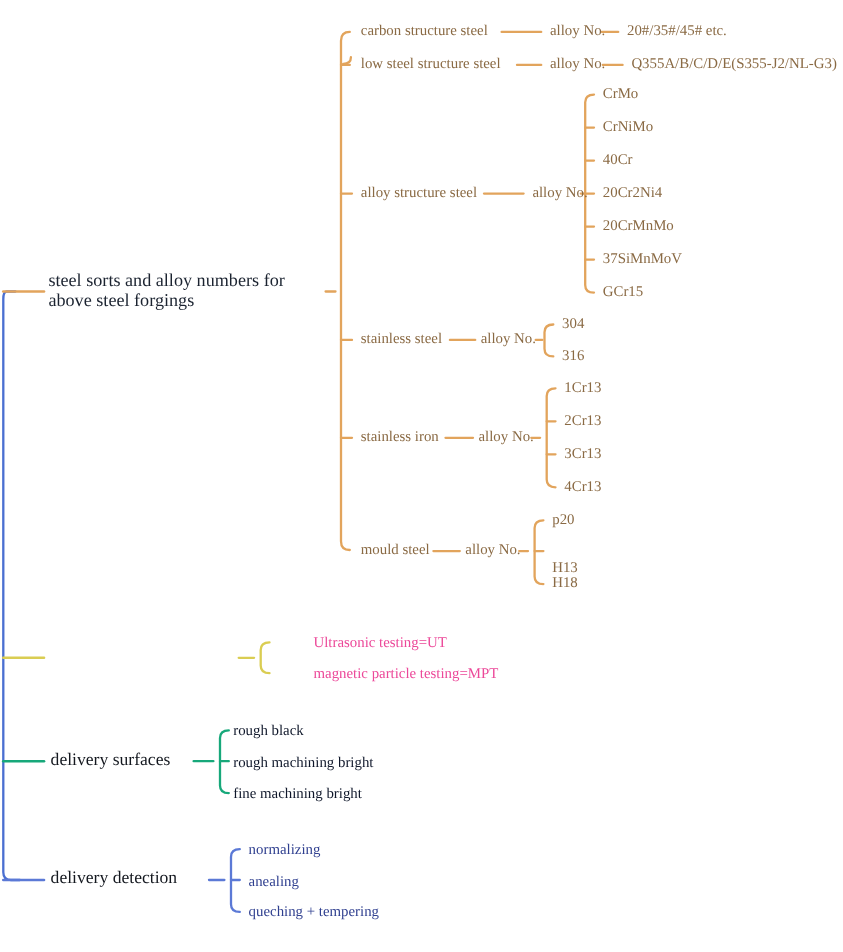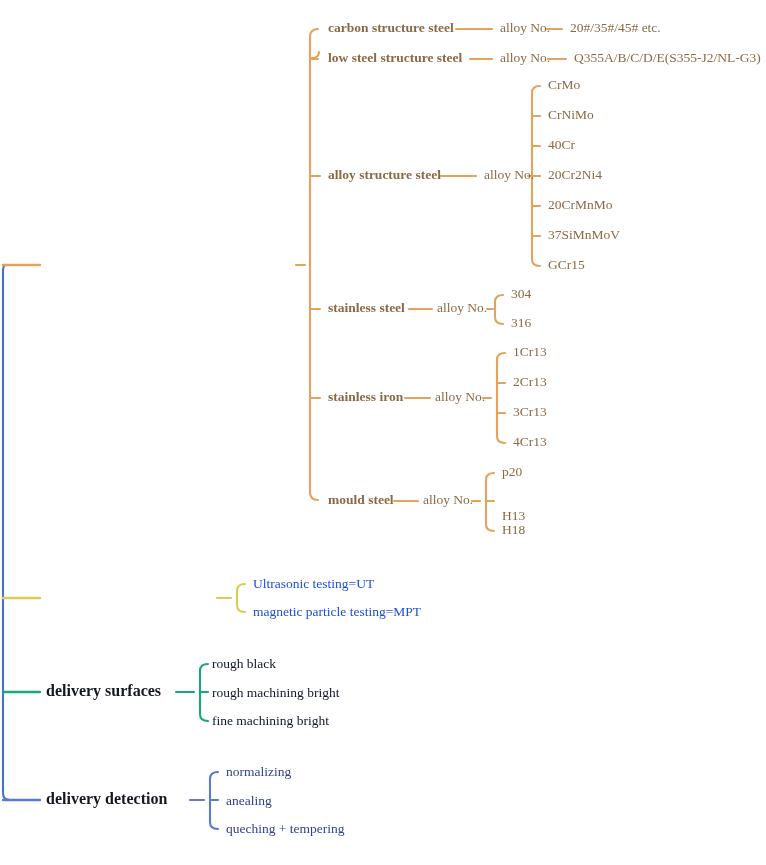--- a/index.html
+++ b/index.html
@@ -12,26 +12,26 @@
   }
   #canvas{position:absolute;left:0;top:0;width:766px;height:865px;}
   #wires{position:absolute;left:0;top:0;width:766px;height:865px;pointer-events:none;}
   .node{
     position:absolute;white-space:nowrap;line-height:1.12;
   }
   .root-label{
     color:#1b2330;font-size:16.5px;width:250px;white-space:normal;
   }
   .branch-label{
-    color:#14181f;font-size:16px;font-weight:bold;
+    color:#14181f;font-size:16px;
   }
   .l2{font-size:13.5px;}
   .l3{font-size:13.5px;}
   .c-orange{color:#8a6a44;}
-  .c-yellow{color:#1d4ed8;}
+  .c-yellow{color:#ec4899;margin-left:32px;}
   .c-green{color:#0f172a;}
   .c-blue{color:#2f3f8f;}
 </style>
 </head>
 <body>
 
 <div id="canvas">
 
   <svg id="wires" viewBox="0 0 766 865" xmlns="http://www.w3.org/2000/svg">
     <g fill="none" stroke-width="2.1" stroke-linecap="round" stroke-linejoin="round">
@@ -92,20 +92,21 @@
       <path d="M208,664 Q200,664 200,671 V714 Q200,721 208,721" stroke="#17a87a"></path>
       <path d="M200,692 h8" stroke="#17a87a"></path>
 
       <path d="M190,800 H204" stroke="#5b79d6"></path>
       <path d="M218,772 Q210,772 210,779 V822 Q210,829 218,829" stroke="#5b79d6"></path>
       <path d="M210,800 h8" stroke="#5b79d6"></path>
 
     </g>
   </svg>
 
+  <div class="node root-label" style="left:44px;top:246px;">steel sorts and alloy numbers for above steel forgings</div>
 
   <div class="node branch-label l2 c-orange" style="left:328px;top:20px;">carbon structure steel</div>
   <div class="node l3 c-orange" style="left:500px;top:20px;">alloy No.</div>
   <div class="node l3 c-orange" style="left:570px;top:20px;">20#/35#/45# etc.</div>
 
   <div class="node branch-label l2 c-orange" style="left:328px;top:50px;">low steel structure steel</div>
   <div class="node l3 c-orange" style="left:500px;top:50px;">alloy No.</div>
   <div class="node l3 c-orange" style="left:574px;top:50px;">Q355A/B/C/D/E(S355-J2/NL-G3)</div>
 
   <div class="node branch-label l2 c-orange" style="left:328px;top:167px;">alloy structure steel</div>

